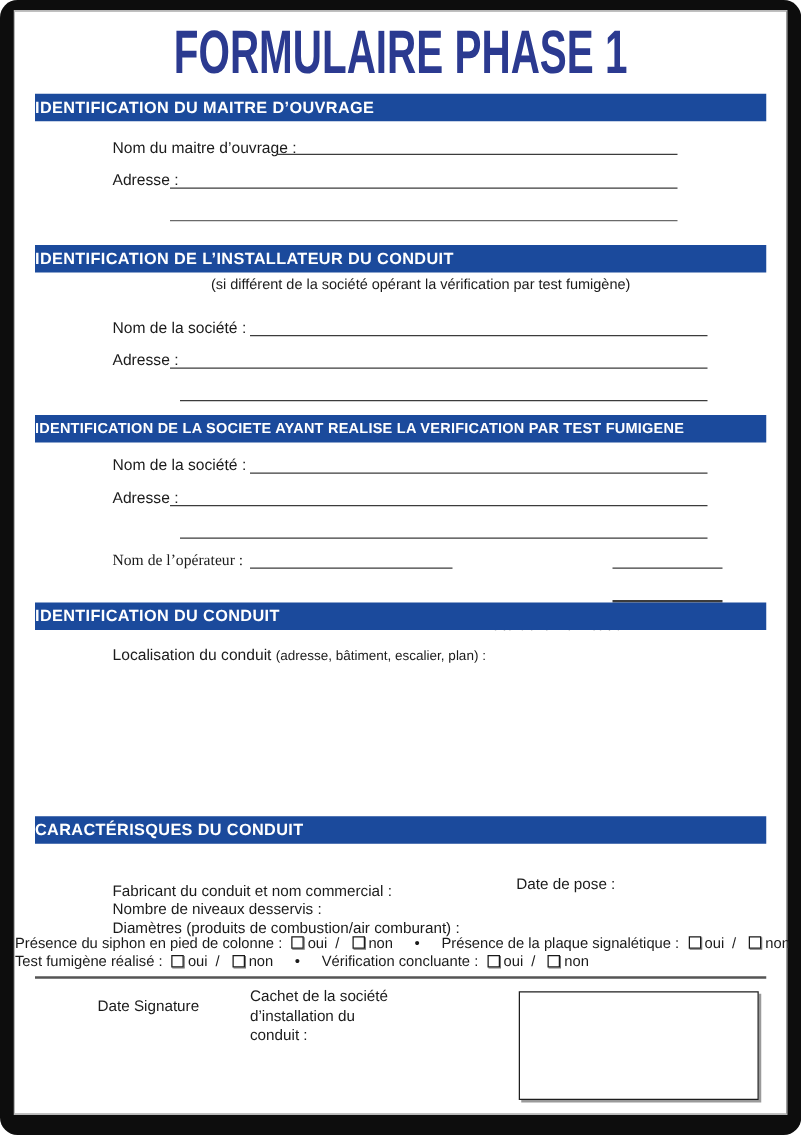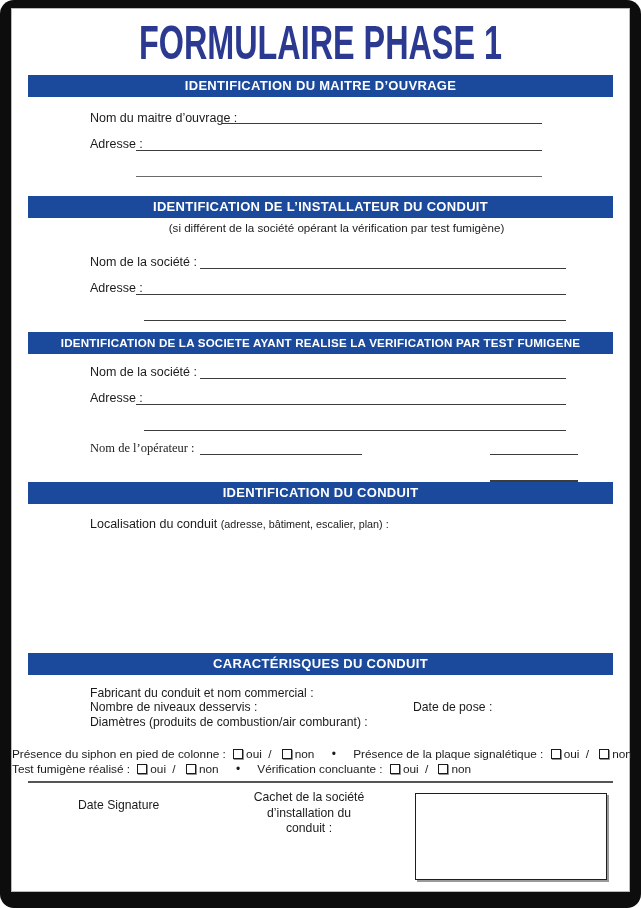--- a/index.html
+++ b/index.html
@@ -22,53 +22,53 @@
   }
   .doc-title{
     position:absolute;left:0;top:5px;width:100%;text-align:center;
     font-size:49px;font-weight:bold;color:var(--title-blue);
     white-space:nowrap;transform:scaleX(0.66);transform-origin:50% 0;
     letter-spacing:0;
   }
   .bar{
     position:absolute;left:16px;width:585px;height:22px;
     background:var(--bar-blue);color:#fff;font-weight:bold;
-    font-size:13px;line-height:22px;text-align:center;
+    font-size:13px;line-height:22px;text-align:left;
     letter-spacing:0.3px;white-space:nowrap;
   }
   .bar.small{font-size:11.6px;letter-spacing:0.2px;}
   .lbl{
     position:absolute;font-size:12.5px;color:var(--ink);white-space:nowrap;
   }
   .hint{font-size:10.8px;}
   .subtitle{
     position:absolute;left:0;width:100%;text-align:center;
     font-size:11.6px;color:var(--ink);
   }
   .fline{
     position:absolute;height:0;border-bottom:1.5px solid #3c3c3c;
   }
-  .multi{line-height:14.3px;font-size:12.2px;}
+  .multi{line-height:14.3px;font-size:12.2px;margin-top:20px;}
   .checksrow{
     position:absolute;left:0;width:100%;text-align:left;
     font-size:11.8px;white-space:nowrap;color:var(--ink);
   }
   .chk{
     display:inline-block;width:8px;height:8px;border:1.3px solid #1a1a1a;
     margin:0 3px 0 4px;vertical-align:-1px;background:#fff;
     box-shadow:0.8px 0.8px 0 #777;
   }
   .bullet{display:inline-block;margin:0 14px;font-size:12px;}
   .slash{margin:0 3px;}
   .divider{
     position:absolute;left:16px;top:772px;width:585px;height:0;
     border-bottom:2px solid #555;
   }
   .cachet{
-    position:absolute;left:204px;top:781px;width:186px;text-align:center;
+    position:absolute;left:188px;top:781px;width:186px;text-align:left;
     font-size:12.2px;line-height:15.5px;
   }
   .stampbox{
     position:absolute;left:403px;top:784px;width:190px;height:85px;
     border:1.6px solid #1e1e1e;background:#fff;
     box-shadow:2px 2px 0 #9a9a9a;
   }
 </style>
 </head>
 <body>

